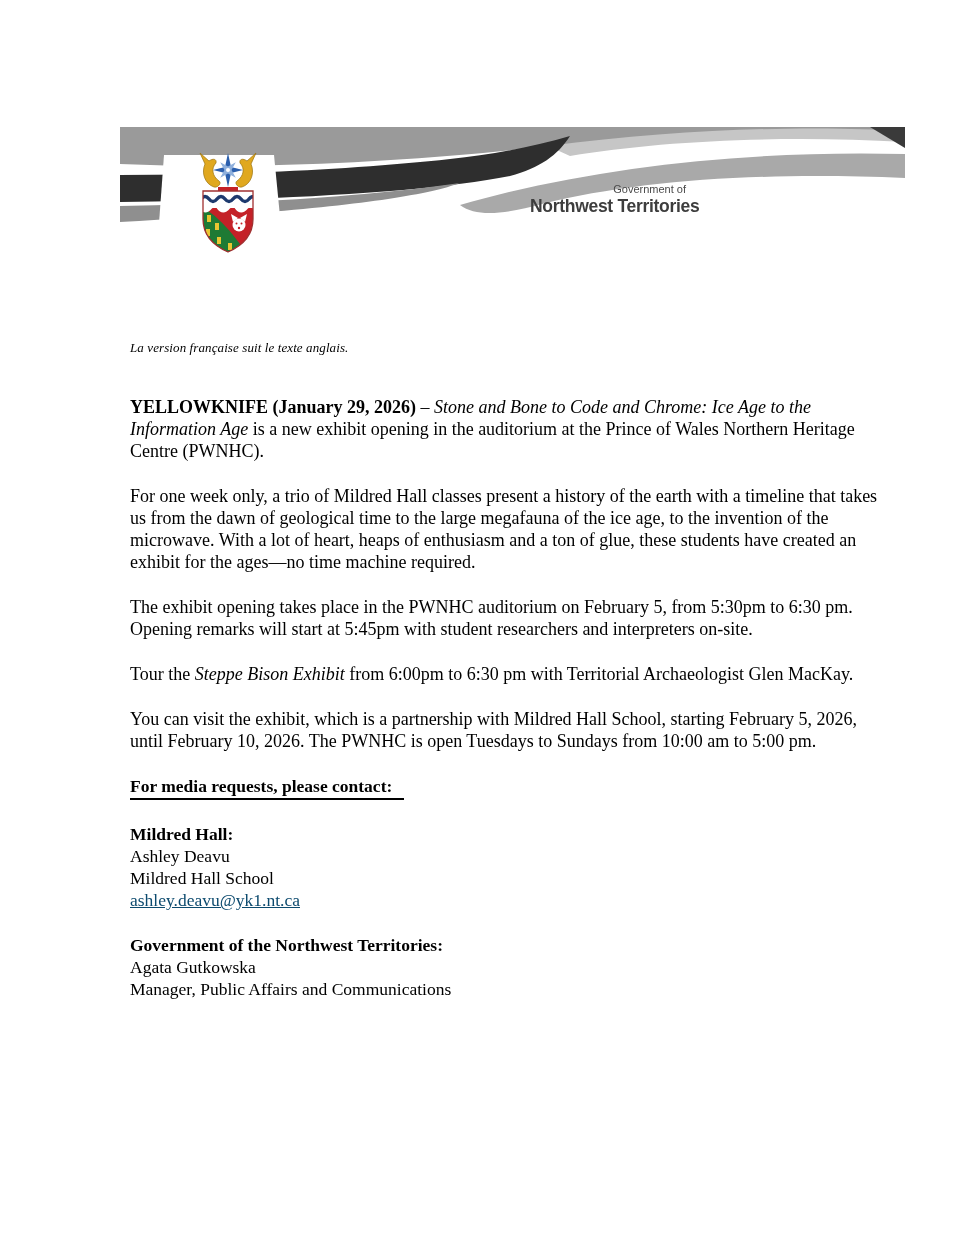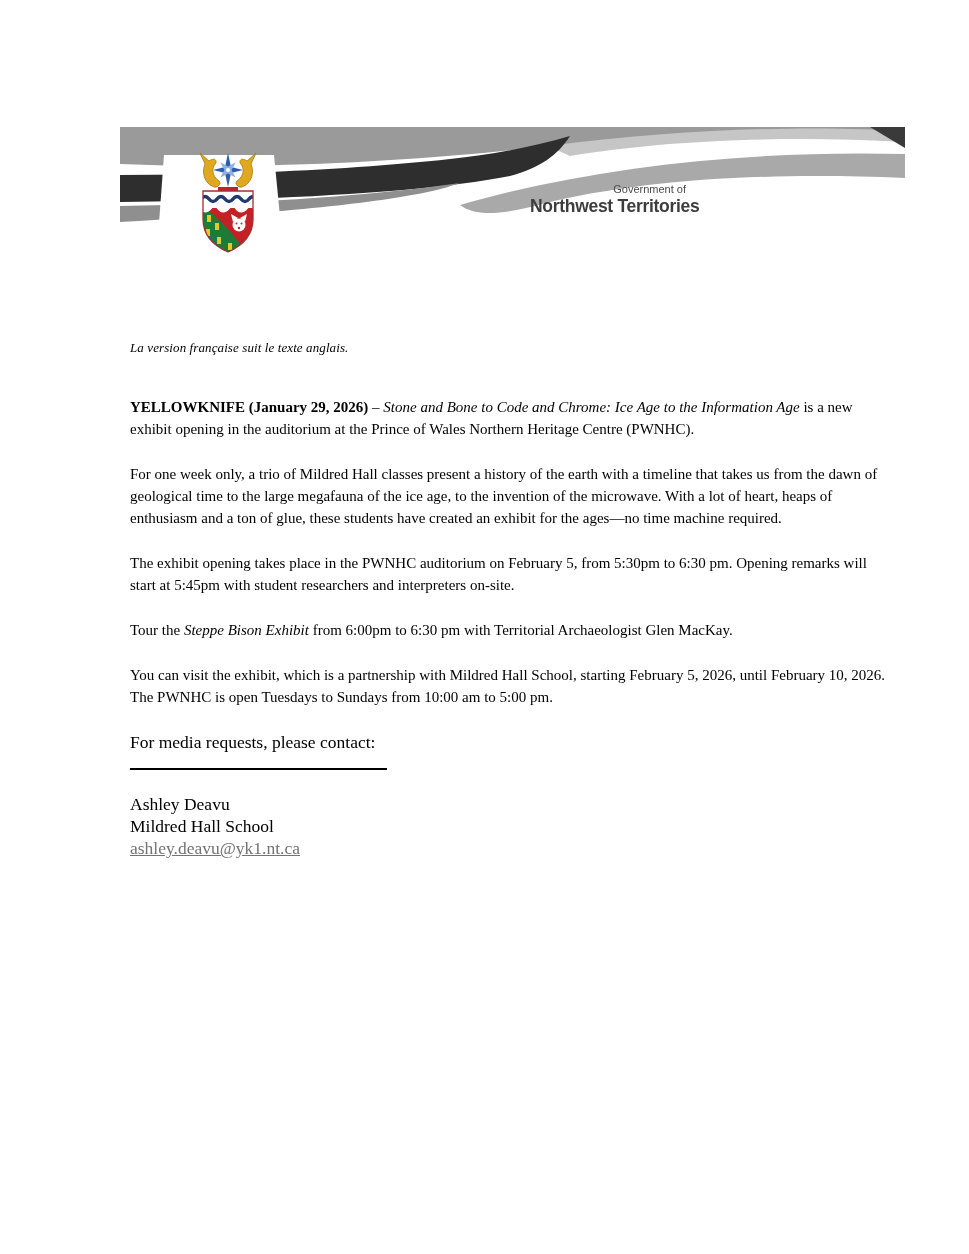--- a/index.html
+++ b/index.html
@@ -19,30 +19,30 @@
   }
   .wm-col-en { text-align:right; width:156px; }
   .wm-col-fr { text-align:left; }
   .wm-small { font-size:11px; color:#4a4a4a; line-height:13px; }
   .wm-large { font-size:17.5px; font-weight:700; letter-spacing:-0.3px; line-height:20px; }
   
   .content { position:absolute; left:130px; top:340px; width:758px; }
   .notice {
     font-size:13px; font-style:italic; margin:0 0 40px 0; letter-spacing:0.1px;
   }
-  .para { font-size:15px; line-height:22px; margin:0 0 23px 0; }
+  .para { font-size:18px; line-height:22px; margin:0 0 23px 0; }
   .b { font-weight:bold; }
   .i { font-style:italic; }
   .media-heading-wrap { margin:0 0 23px 0; line-height:22px; }
   .media-heading {
-    font-size:17.5px; font-weight:normal; display:inline-block;
-    border-bottom:2.5px solid #000; padding-right:12px; padding-bottom:15px;
+    font-size:17.5px; font-weight:bold; display:inline-block;
+    border-bottom:2.5px solid #000; padding-right:12px; padding-bottom:1px;
   }
   .contact { margin:0 0 23px 0; font-size:17.5px; line-height:22px; }
-  .email { color:#737373; }
+  .email { color:#0c4a6e; }
 </style>
 </head>
 <body>
 
 <div class="page">
 
   <div class="banner">
     <svg class="swoosh" width="785" height="132" viewBox="0 0 785 132">
 
       <path d="M0,2 L785,2 L785,10 C640,6 520,12 420,22 C300,36 140,45 0,39 Z" fill="#9a9a9a"></path>
@@ -129,20 +129,26 @@
         <p class="para"><span>Tour the </span><span class="i">Steppe Bison Exhibit</span><span> from 6:00pm to 6:30 pm with Territorial Archaeologist Glen MacKay.</span></p>
         <p class="para"><span>You can visit the exhibit, which is a partnership with Mildred Hall School, starting February 5, 2026, until February 10, 2026. The PWNHC is open Tuesdays to Sundays from 10:00 am to 5:00 pm.</span></p>
       </div>
 
     <div class="media-heading-wrap">
       <span class="media-heading">For media requests, please contact:</span>
     </div>
 
     <div>
         <div class="contact">
+          <div class="b">Mildred Hall:</div>
           <div>Ashley Deavu</div>
           <div>Mildred Hall School</div>
           <div><a href="#" class="email">ashley.deavu@yk1.nt.ca</a></div>
+        </div>
+        <div class="contact">
+          <div class="b">Government of the Northwest Territories:</div>
+          <div>Agata Gutkowska</div>
+          <div>Manager, Public Affairs and Communications</div>
         </div>
       </div>
   </div>
 
 </div>
 
 </body></html>

